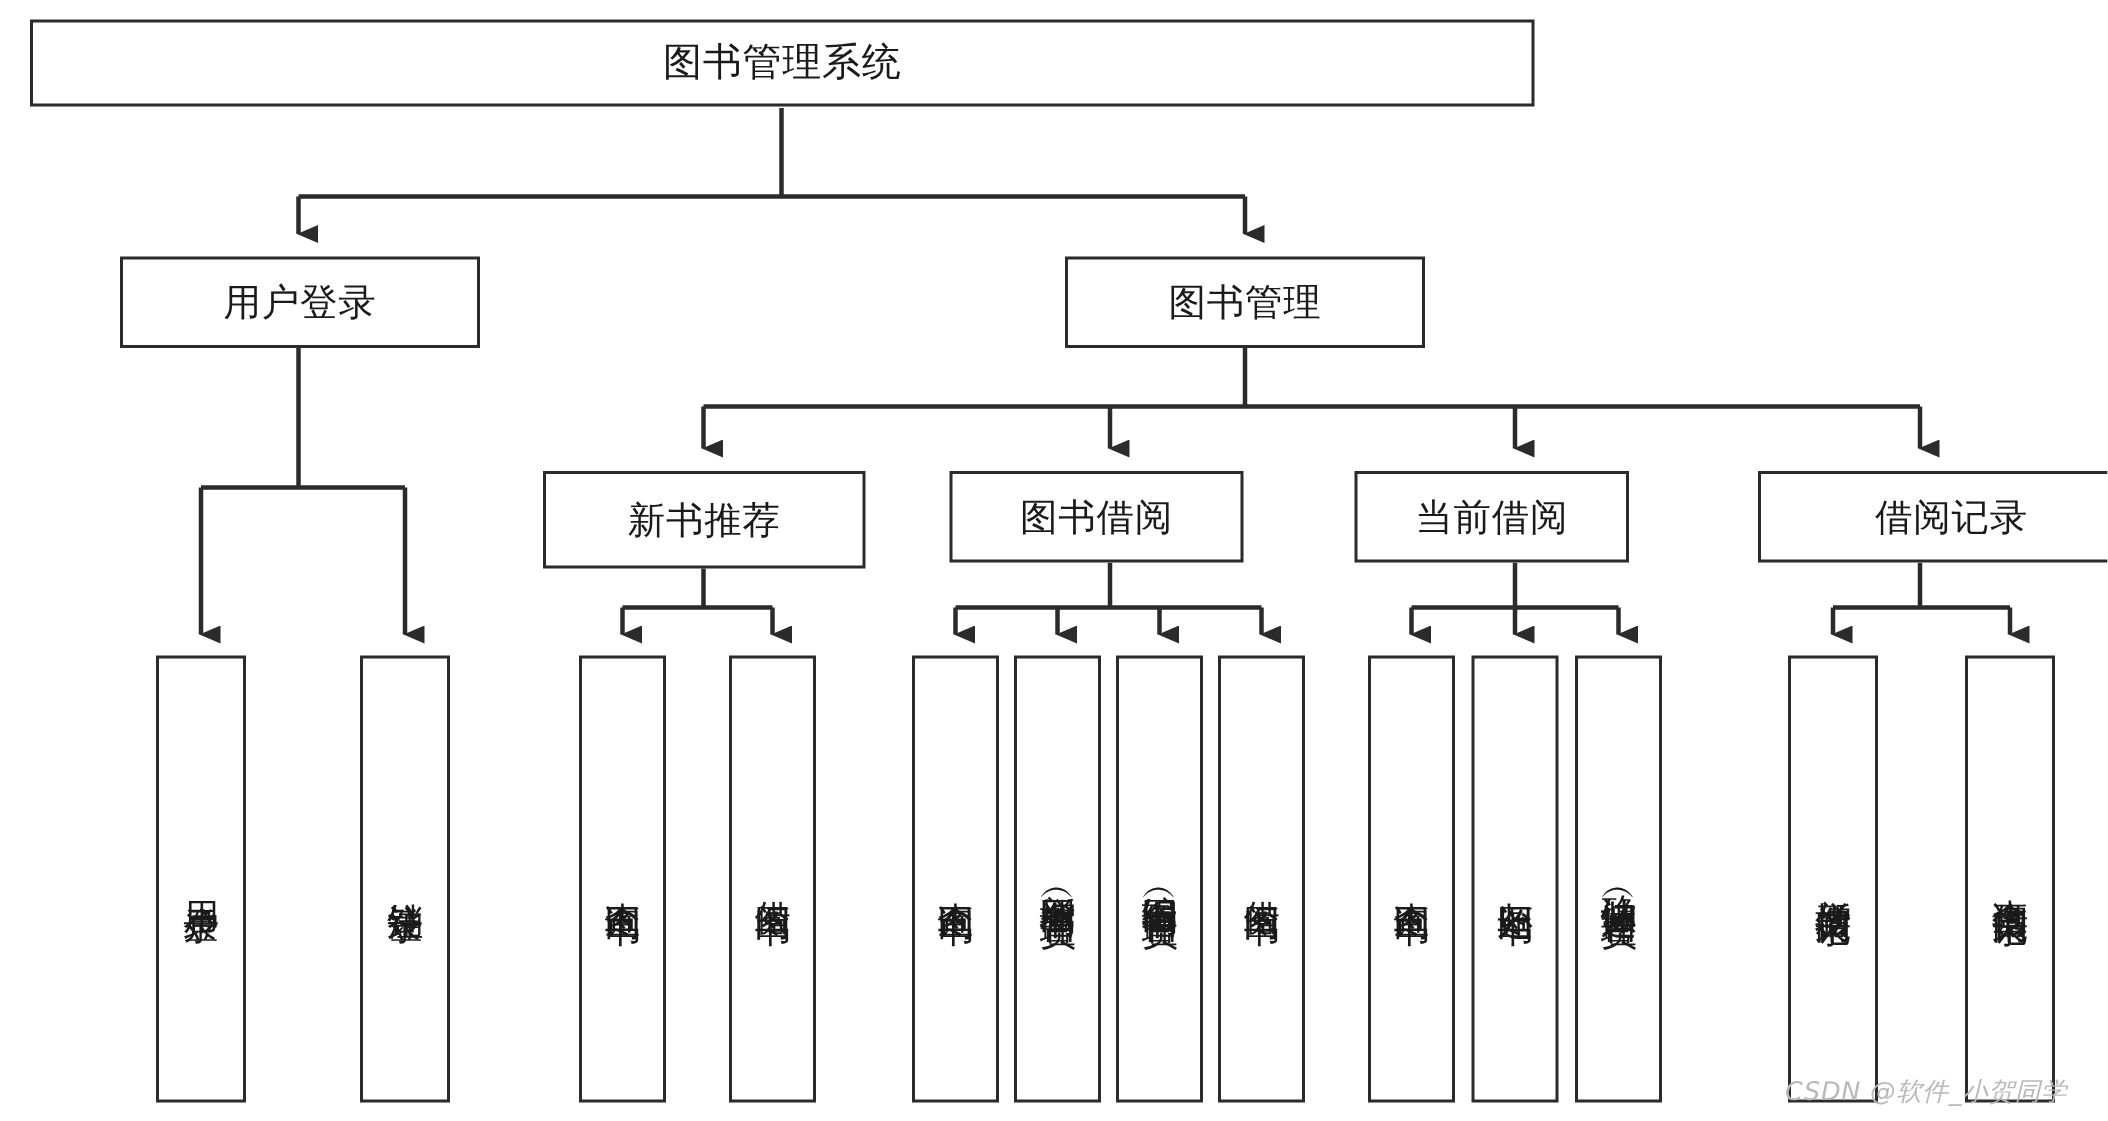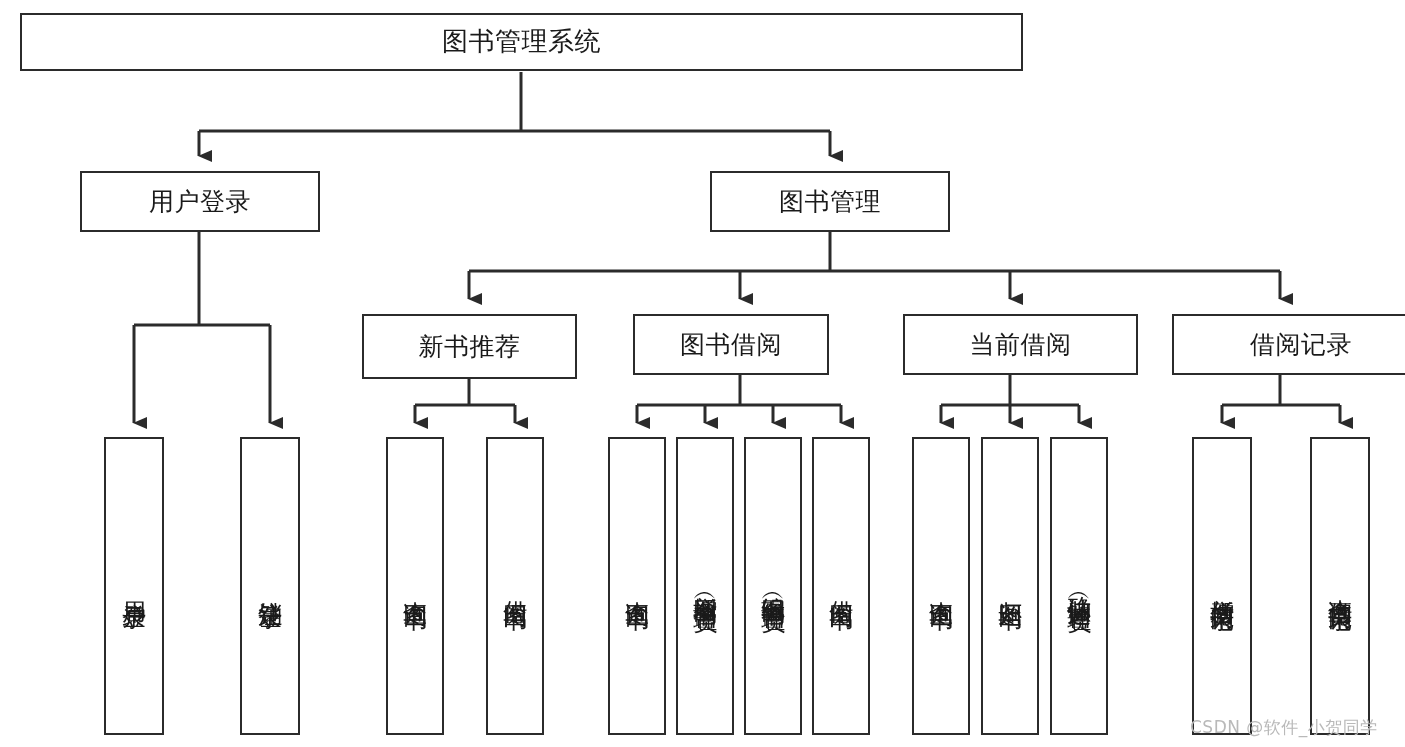--- a/index.html
+++ b/index.html
@@ -64,20 +64,21 @@
     white-space: nowrap;
     max-height: 284px;
   }
   .watermark {
     position: absolute;
     font-size: 17px;
     color: #b9b9b9;
     white-space: nowrap;
     letter-spacing: 0.5px;
     font-family: "DejaVu Sans", "Liberation Sans", sans-serif;
+    font-style: italic;
   }
 </style>
 </head>
 <body>
 
 <div id="canvas">
 
   <svg class="wires" viewBox="0 0 1405 747" xmlns="http://www.w3.org/2000/svg">
     <defs>
       <marker id="arrow" viewBox="0 0 12 14" refX="6" refY="13" markerWidth="12" markerHeight="14" orient="auto-start-reverse" markerUnits="userSpaceOnUse">
@@ -138,21 +139,21 @@
   <div class="node horiz" style="left:710px; top:171px; width:240px; height:61px;">
     <span class="label">图书管理</span>
   </div>
 
   <div class="node horiz" style="left:362px; top:314px; width:215px; height:65px;">
     <span class="label">新书推荐</span>
   </div>
   <div class="node horiz" style="left:633px; top:314px; width:196px; height:61px;">
     <span class="label">图书借阅</span>
   </div>
-  <div class="node horiz" style="left:903px; top:314px; width:235px; height:61px;">
+  <div class="node horiz" style="left:903px; top:314px; width:183px; height:61px;">
     <span class="label">当前借阅</span>
   </div>
   <div class="node horiz" style="left:1172px; top:314px; width:258px; height:61px;">
     <span class="label">借阅记录</span>
   </div>
 
   <div class="node vert" style="left:104px; top:437px; width:60px; height:298px;">
     <span class="label">用户登录</span>
   </div>
   <div class="node vert" style="left:240px; top:437px; width:60px; height:298px;">

